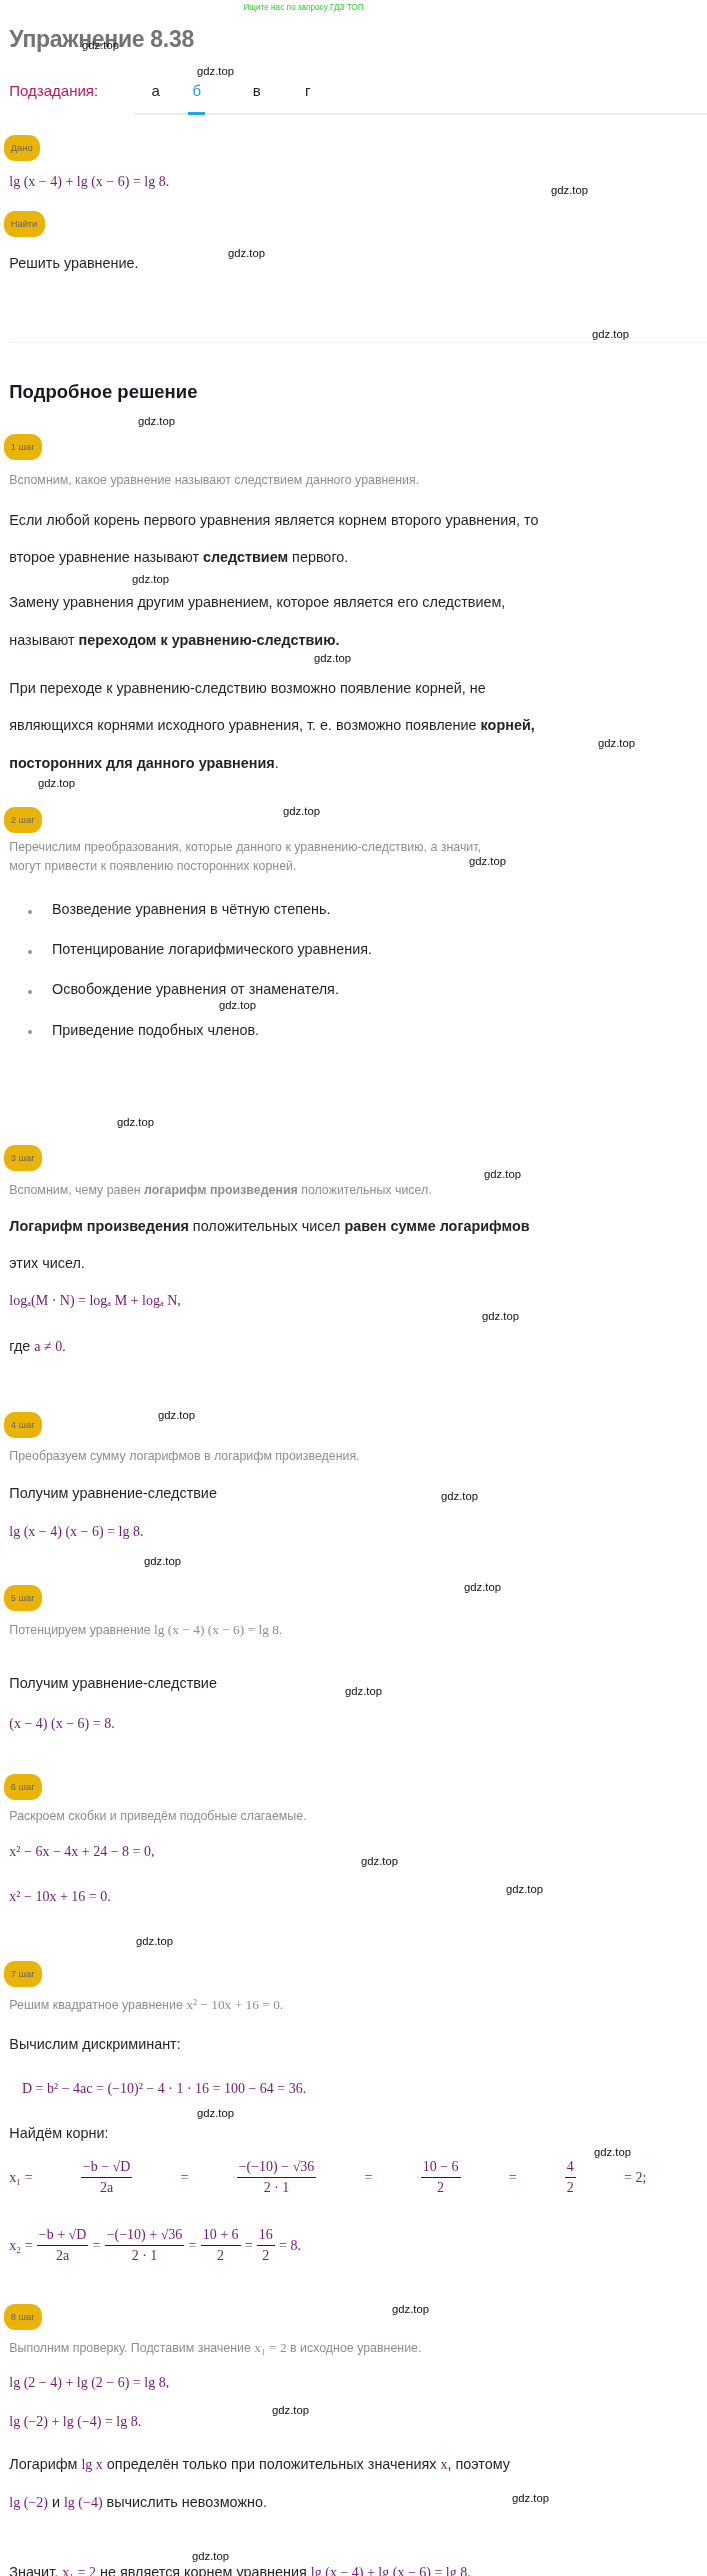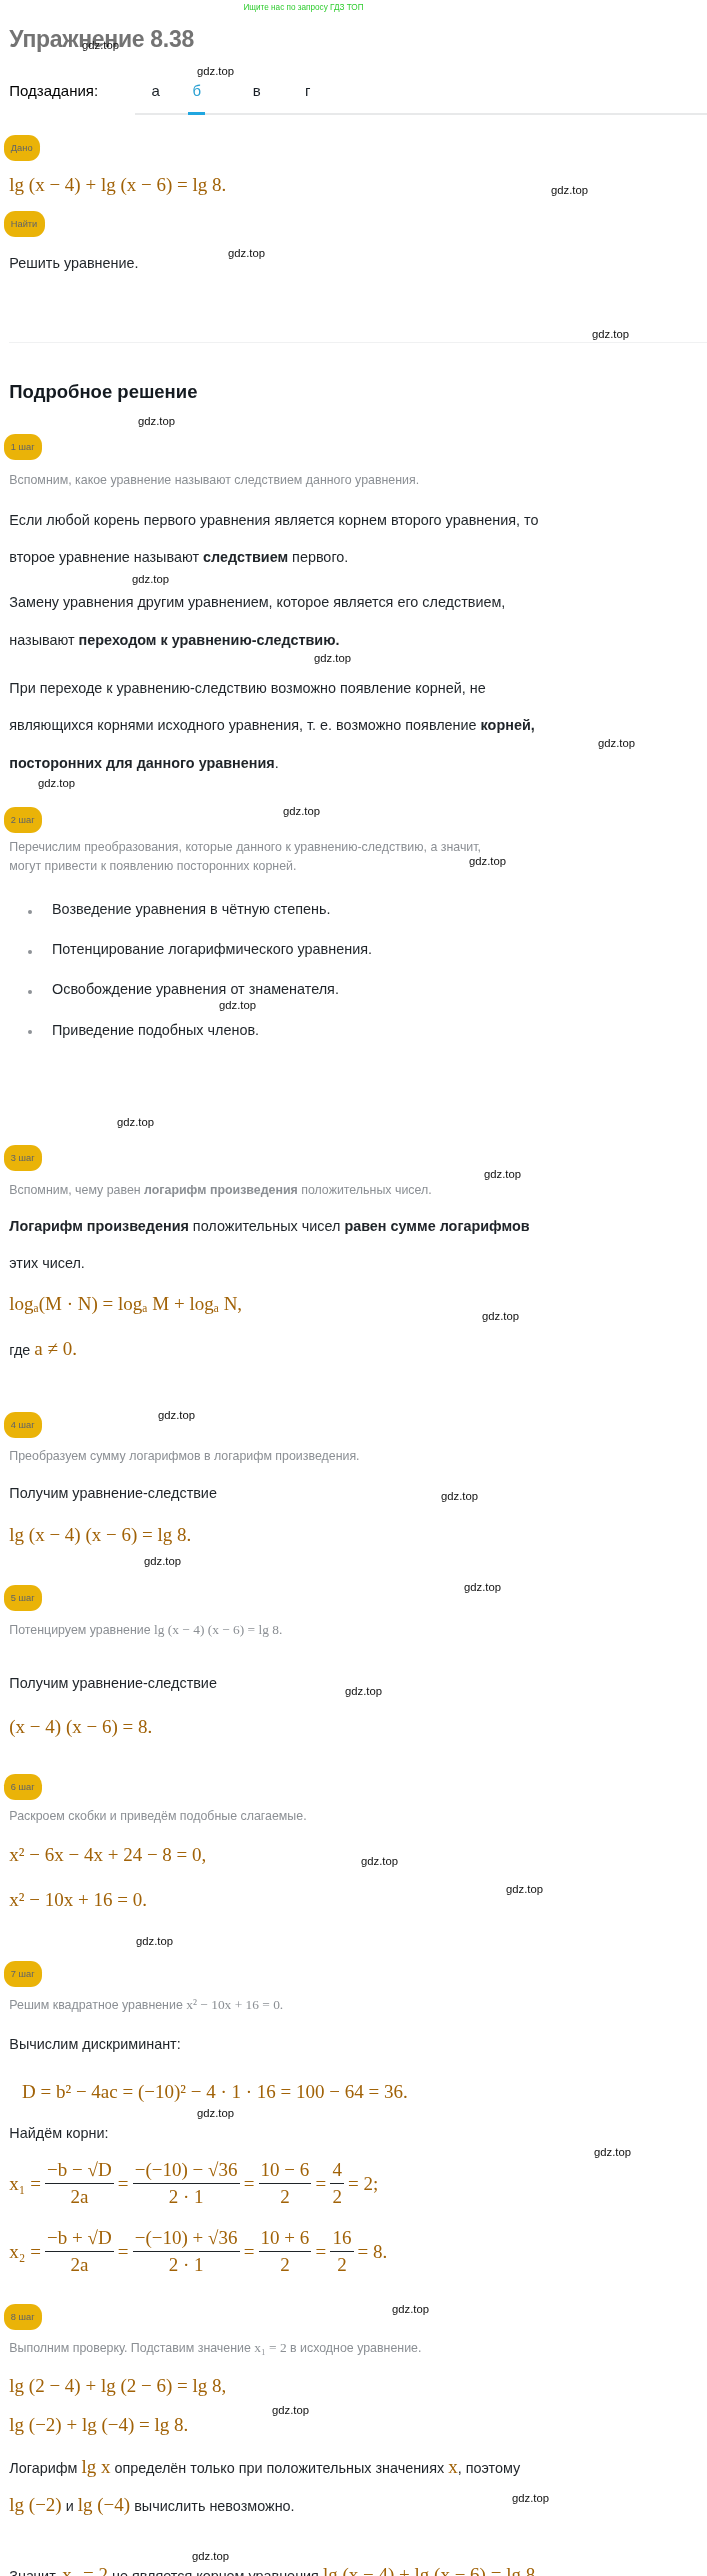--- a/index.html
+++ b/index.html
@@ -1,27 +1,27 @@
 <!DOCTYPE html>
 <html style="font-size:8.2px"><head>
 <meta charset="utf-8">
 <style>
   html, body { margin:0; padding:0; background:#ffffff; }
   body { width:708px; height:3128px; position:relative; overflow:hidden;
          font-family:"Liberation Sans", "DejaVu Sans", sans-serif; color:#1f2429; }
   .abs { position:absolute; }
   .top-banner { left:0; top:0; width:607px; text-align:center; color:#2fcc2f; font-size:8.2px; top:3.1px; }
   .title { left:9.3px; top:26px; font-size:23px; font-weight:700; color:#737373; letter-spacing:-0.3px; }
-  .subtasks-label { left:9.3px; top:82px; font-size:15px; color:#000000; }
+  .subtasks-label { left:9.3px; top:82px; font-size:15px; color:#be185d; }
   .tab { top:82px; font-size:15px; color:#1a2027; width:17.5px; text-align:center; cursor:pointer; }
   .tab.active { color:#2aa0d2; }
   .tabs-line { left:135px; top:113px; width:573px; height:1.5px; background:#e8e9ea; }
   .tab-underline { left:188px; top:112px; width:17px; height:2.6px; background:#20a6e0; }
   .badge { height:26px; line-height:26px; padding:0 7.2px; border-radius:11.3px; background:#eab308; color:#5e6369; font-size:9.3px; left:3.6px; }
-  .math { font-family:"Liberation Serif","DejaVu Serif", serif; font-size:19px; color:#a16207; white-space:nowrap; }
+  .math { font-family:"Liberation Serif","DejaVu Serif", serif; font-size:14px; color:#701a75; white-space:nowrap; }
   .body-text { font-size:14.4px; color:#1f2429; white-space:nowrap; }
   .muted { font-size:12.4px; color:#8b8f94; white-space:nowrap; }
   .muted .math { font-size:13.4px; color:#8b8f94; }
   .section-title { left:9.3px; top:381px; font-size:18.5px; font-weight:700; color:#141a20; }
   .divider { left:9.3px; width:699px; height:1px; background:#f0f1f2; }
   .wm { font-size:11.3px; color:#111; }
   .bullet { width:4.1px; height:4.1px; border-radius:50%; background:#8e9297; }
   .frac { display:inline-flex; flex-direction:column; align-items:center; vertical-align:middle; margin:0 4.1px; }
   .frac .num { border-bottom:1px solid #1f2429; padding:0 2.1px 2.1px; }
   .frac .den { padding-top:2.1px; }
@@ -95,21 +95,21 @@
 <div class="abs muted" style="left:9.3px; top:1809px">Раскроем скобки и приведём подобные слагаемые.</div>
 <div class="abs math" style="left:9.3px; top:1844px">x² − 6x − 4x + 24 − 8 = 0,</div>
 <div class="abs math" style="left:9.3px; top:1889px">x² − 10x + 16 = 0.</div>
 
 <div class="abs badge" style="top:1961px">7 шаг</div>
 <div class="abs muted" style="left:9.3px; top:1997px"><span>Решим квадратное уравнение </span><span class="math">x² − 10x + 16 = 0.</span></div>
 <div class="abs body-text" style="left:9.3px; top:2036px">Вычислим дискриминант:</div>
 <div class="abs math" style="left:22px; top:2081px">D = b² − 4ac = (−10)² − 4 · 1 · 16 = 100 − 64 = 36.</div>
 <div class="abs body-text" style="left:9.3px; top:2125px">Найдём корни:</div>
 
-<div class="abs math" style="left:9.3px; top:2159px; display:flex; align-items:center;">
+<div class="abs math" style="left:9.3px; top:2159px; display:flex; align-items:center;gap:44px;">
   <span>x₁ =</span>
   <span class="frac">
       <span class="num">−b − √D</span>
       <span class="den">2a</span>
     </span>
   <span>=</span>
   <span class="frac">
       <span class="num">−(−10) − √36</span>
       <span class="den">2 · 1</span>
     </span>

